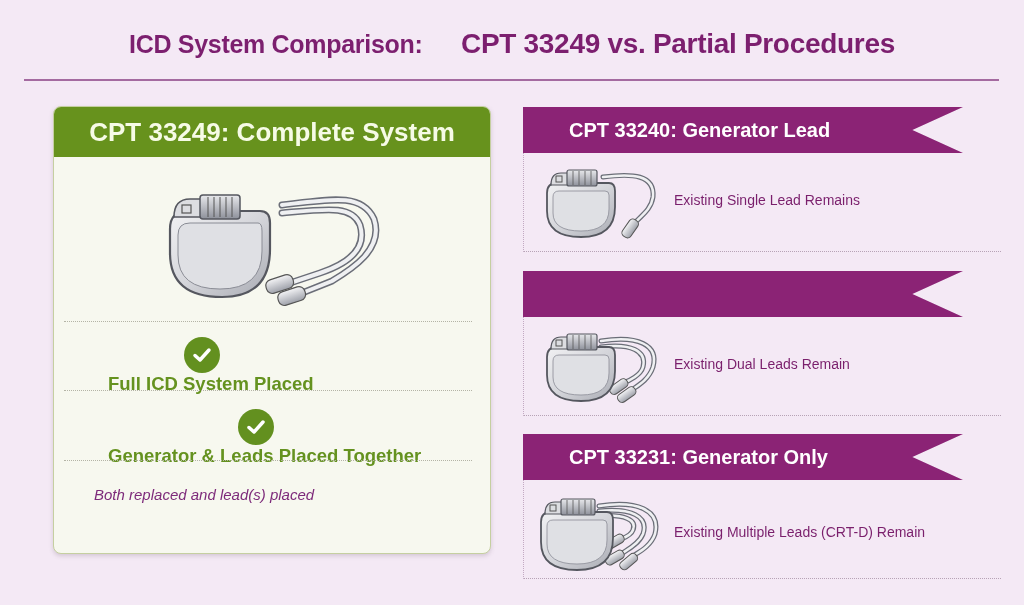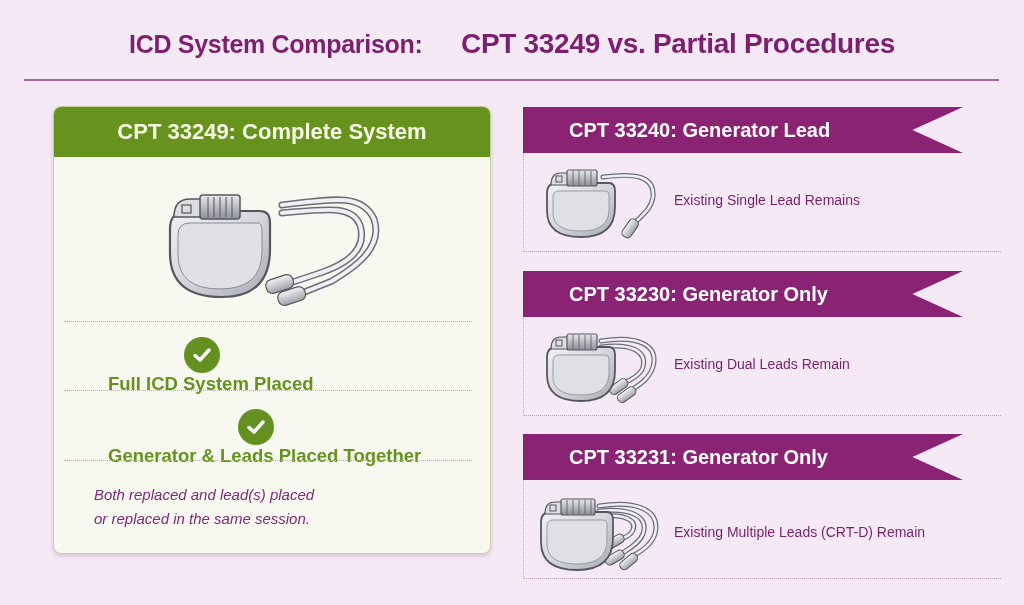--- a/index.html
+++ b/index.html
@@ -22,21 +22,21 @@
 
   
   .left-card {
     position: absolute; left: 53px; top: 106px; width: 438px; height: 448px;
     background: #f7f8ef; border: 1px solid #c5cfa0; border-radius: 8px;
     box-shadow: 0 2px 4px rgba(120,100,120,0.25);
     overflow: hidden;
   }
   .left-head {
     height: 50px; background: #67921d; color: #f6fbe6;
-    font-size: 22px; font-weight: bold; text-align: center; line-height: 50px;
+    font-size: 26px; font-weight: bold; text-align: center; line-height: 50px;
   }
   .left-device { position: absolute; left: 108px; top: 82px; }
   .dotted {
     position: absolute; height: 0; border-top: 1px dotted #b4b4a6;
   }
   .check-row {
     position: absolute; left: 37px; display: flex; align-items: center; flex-direction: column;
   }
   .check-circle {
     width: 36px; height: 36px; border-radius: 50%; background: #63901f;
@@ -145,21 +145,20 @@
           <path d="M3 10.5 L8 15 L17 5" fill="none" stroke="#fff" stroke-width="3.5" stroke-linecap="round" stroke-linejoin="round"></path>
         </svg>
     </div>
     <span class="check-label">Generator &amp; Leads Placed Together</span>
   </div>
 
   <div class="dotted" style="left:10px; top:353px; width:408px;"></div>
 
   <div class="note">
     <div>Both replaced and lead(s) placed</div>
-    <div>or replaced in the same session.</div>
   </div>
 </div>
 
 <div class="rcard" style="top:107px;">
   <div class="frame"></div>
   <div class="ribbon"></div>
   <div class="ribbon-label">CPT 33240: Generator Lead</div>
   <div class="rdevice">
     <svg width="120" height="72" viewBox="0 0 120 72">
       <path d="M60 10 C90 6, 112 8, 110 30 C108 44, 96 50, 92 56" fill="none" stroke="#6b6e78" stroke-width="5" stroke-linecap="round"></path>
@@ -177,21 +176,20 @@
       <line x1="42" y1="4" x2="42" y2="18" stroke="#555" stroke-width="0.8"></line>
       <line x1="48" y1="4" x2="48" y2="18" stroke="#555" stroke-width="0.8"></line>
     </svg>
   </div>
   <div class="rtext">Existing Single Lead Remains</div>
 </div>
 
 <div class="rcard" style="top:271px;">
   <div class="frame"></div>
   <div class="ribbon"></div>
-  <div class="ribbon-label">CPT 33230: Generator Only</div>
   <div class="rdevice">
     <svg width="120" height="72" viewBox="0 0 120 72">
       <path d="M58 10 C95 4, 116 14, 110 36 C106 48, 96 54, 90 58" fill="none" stroke="#6b6e78" stroke-width="5" stroke-linecap="round"></path>
       <path d="M58 10 C95 4, 116 14, 110 36 C106 48, 96 54, 90 58" fill="none" stroke="#eff0f2" stroke-width="2.5" stroke-linecap="round"></path>
       <path d="M58 16 C88 12, 104 20, 100 36 C98 44, 86 50, 80 52" fill="none" stroke="#6b6e78" stroke-width="5" stroke-linecap="round"></path>
       <path d="M58 16 C88 12, 104 20, 100 36 C98 44, 86 50, 80 52" fill="none" stroke="#eff0f2" stroke-width="2.5" stroke-linecap="round"></path>
       <g transform="rotate(-35 76 56)">
           <rect x="66" y="51" width="20" height="9" rx="4" fill="url(#plug)" stroke="#555" stroke-width="1"></rect>
         </g>
       <g transform="rotate(-35 84 64)">

